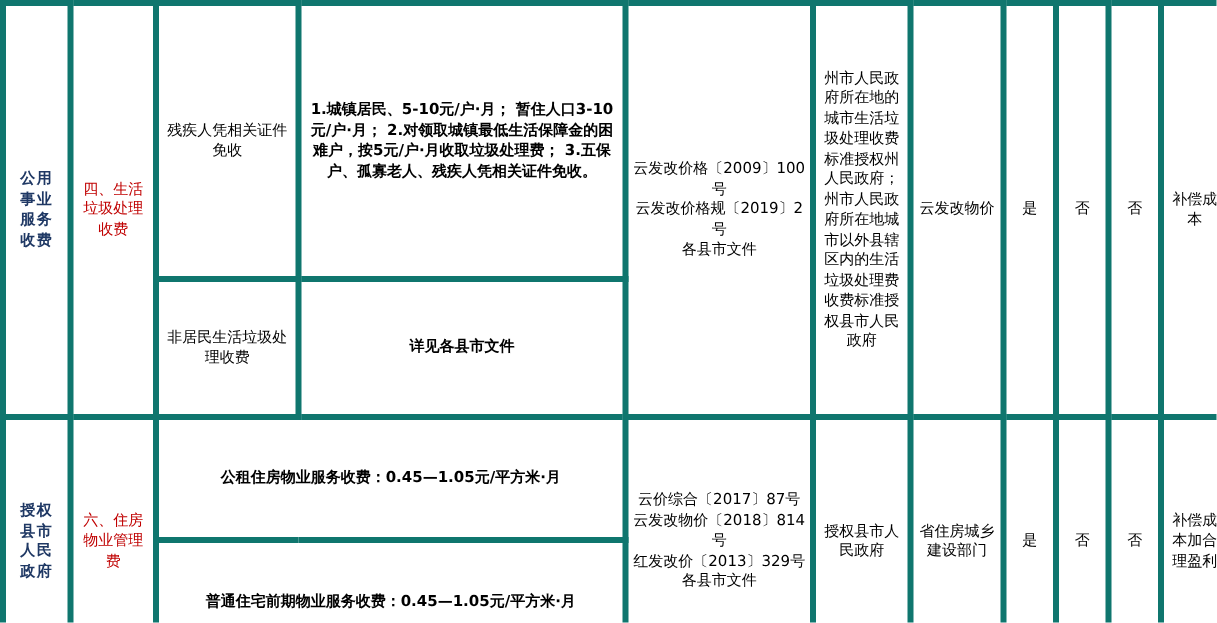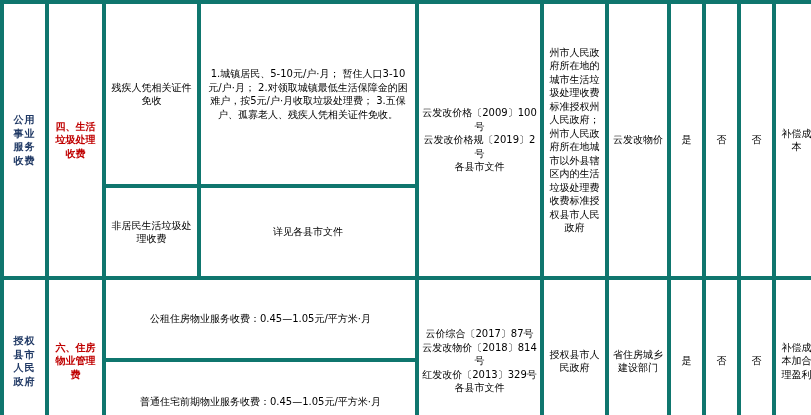--- a/index.html
+++ b/index.html
@@ -49,40 +49,41 @@
     line-height: 1.5;
     width: 45px;
   }
   .cat-cell .cat-inner {
     display: block;
     margin: 16px auto;
     width: 26px;
     text-align: center;
   }
   .sub-cell {
-    font-weight: bold;
+    font-weight: normal;
     color: #c00000;
     font-size: 11px;
     line-height: 1.5;
   }
   .sub-cell .sub-inner {
     display: block;
     margin: 0 auto;
     width: 40px;
     text-align: center;
   }
   .item-cell {
     text-align: left;
     font-size: 10px;
     line-height: 1.5;
   }
   .std-cell {
     text-align: left;
     font-size: 10px;
     line-height: 1.5;
+    font-weight: bold;
   }
   .std-center {
     text-align: center;
   }
   .doc-cell {
     font-size: 10px;
     line-height: 1.5;
     margin-left: 14px;
   }
   .authority-cell {

